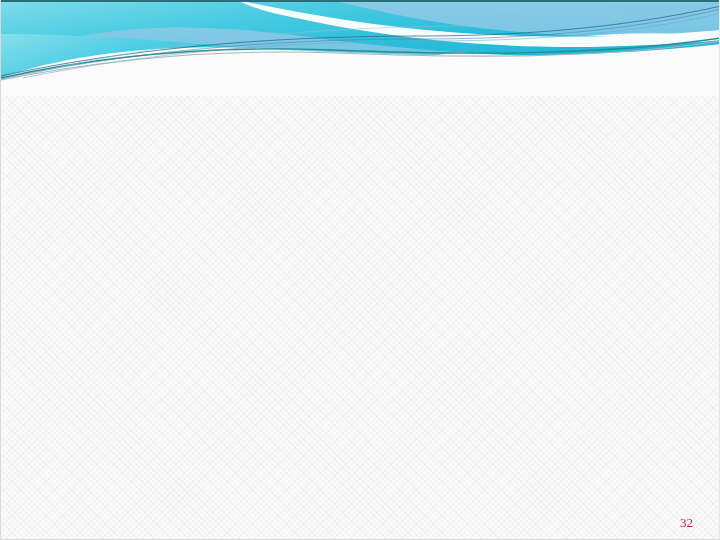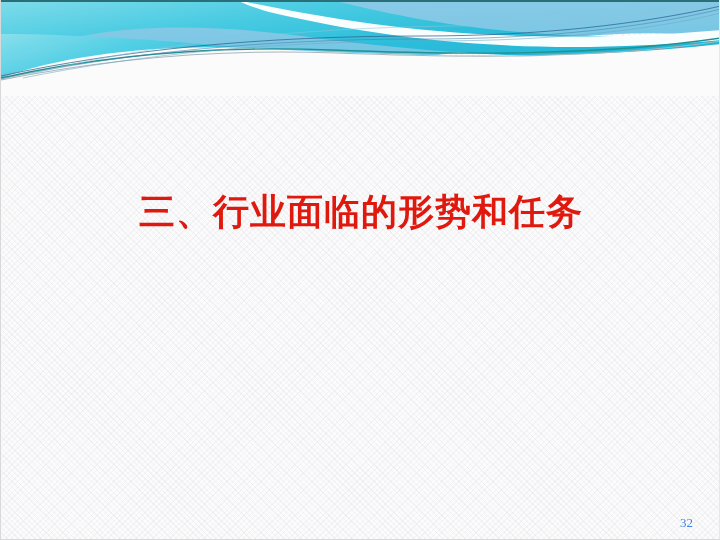--- a/index.html
+++ b/index.html
@@ -53,21 +53,21 @@
     color: #e0190e;
     letter-spacing: 1px;
     white-space: nowrap;
   }
   .page-number {
     position: absolute;
     right: 26px;
     bottom: 8px;
     font-family: "Liberation Serif", "DejaVu Serif", serif;
     font-size: 13px;
-    color: #3b82f6;
+    color: #be185d;
   }
 </style>
 </head>
 <body>
 
 <div class="slide">
 
   <div class="slide-texture"></div>
 
   <div class="banner">
@@ -107,19 +107,16 @@
       <path d="M0,76 C120,50 260,36 420,36 C540,36 640,24 720,6" fill="none" stroke="#31628c" stroke-width="0.9" opacity="0.85"></path>
       <path d="M0,79 C120,53 262,39 422,39 C545,39 645,27 720,9" fill="none" stroke="#4a84a8" stroke-width="0.8" opacity="0.75"></path>
       <path d="M22,78 C140,54 275,41 430,41 C552,41 650,30 720,13" fill="none" stroke="#6fa7c4" stroke-width="0.8" opacity="0.7"></path>
 
       <path d="M30,74 C150,44 290,28 450,26 C560,25 650,16 720,2" fill="none" stroke="#8fc3da" stroke-width="0.9" opacity="0.6"></path>
 
       <line x1="0" y1="1" x2="720" y2="1" stroke="#2a6f78" stroke-width="2"></line>
     </svg>
   </div>
 
-  <div class="title-block">
-    <h1 class="slide-title">三、行业面临的形势和任务</h1>
-  </div>
 
   <div class="page-number">32</div>
 
 </div>
 
 </body></html>

